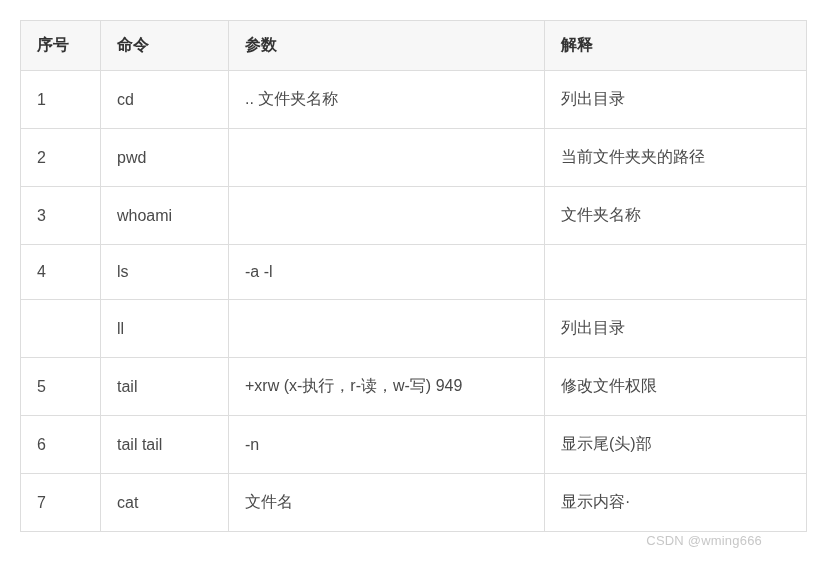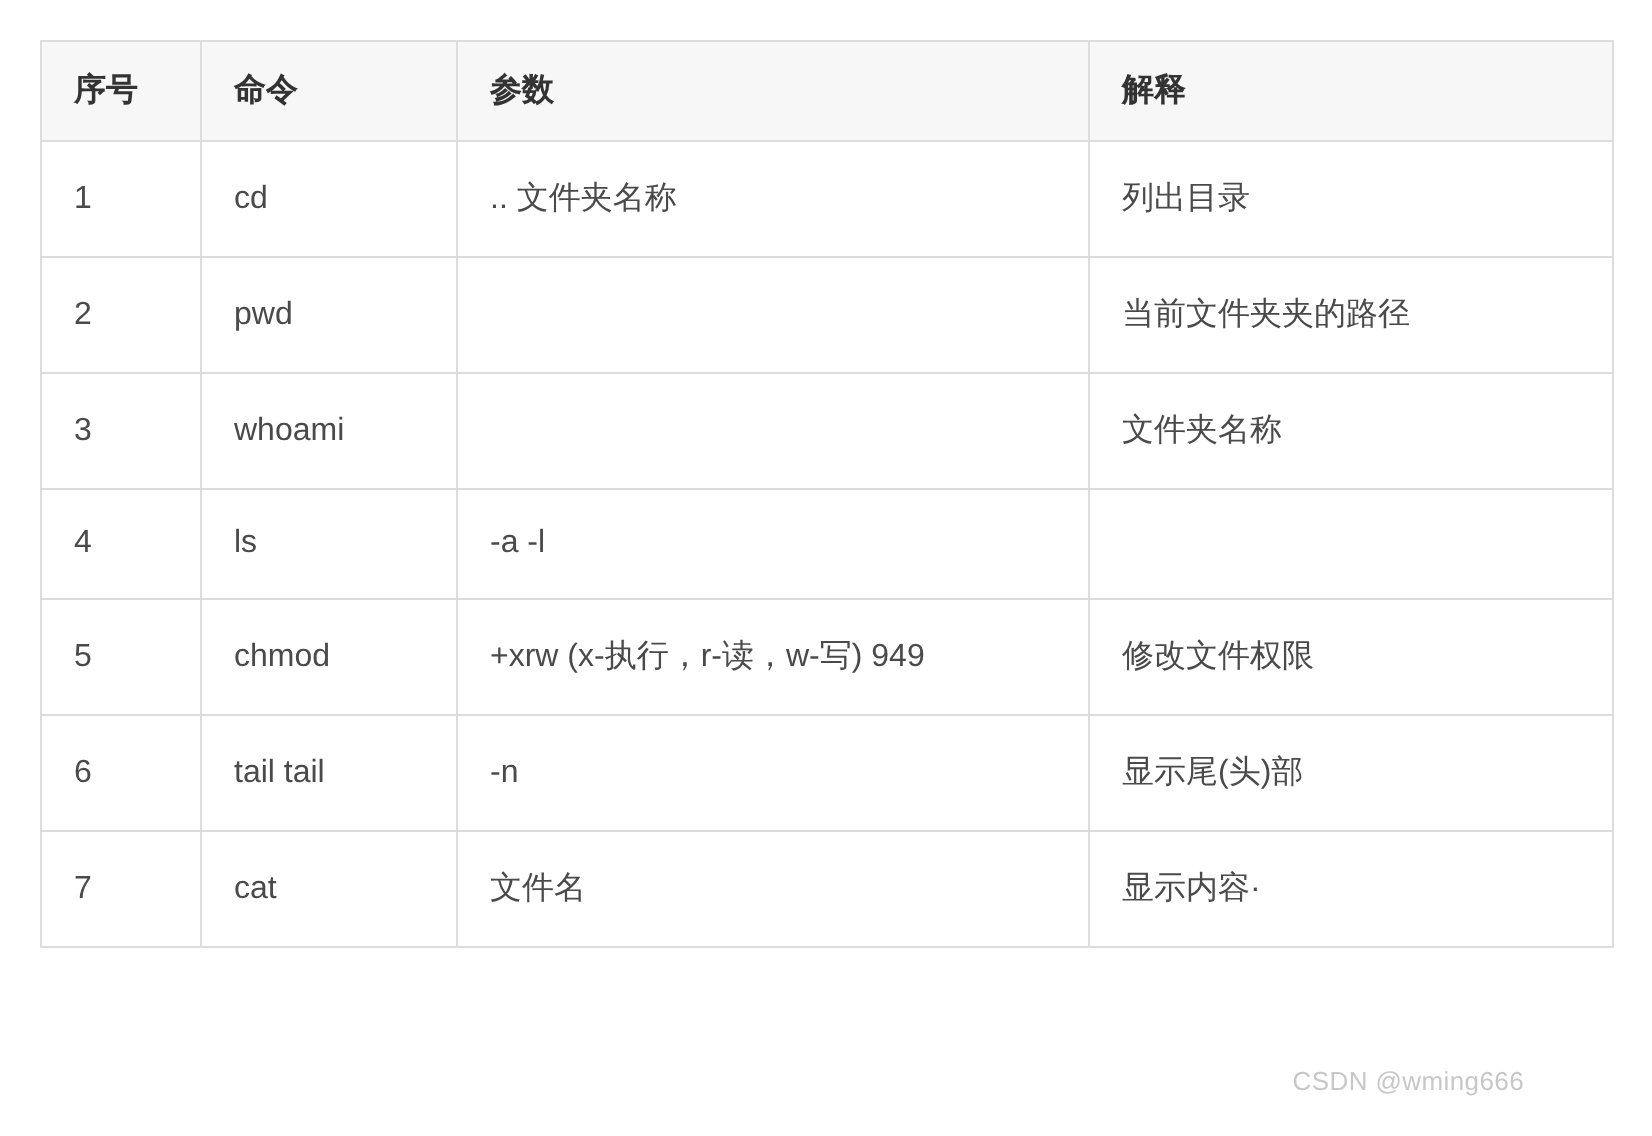--- a/index.html
+++ b/index.html
@@ -84,22 +84,28 @@
       <td></td>
       <td>文件夹名称</td>
     </tr>
     <tr>
       <td>4</td>
       <td>ls</td>
       <td>-a -l</td>
       <td></td>
     </tr>
     <tr>
+      <td></td>
+      <td>ll</td>
+      <td></td>
+      <td>列出目录</td>
+    </tr>
+    <tr>
       <td>5</td>
-      <td>chmod</td>
+      <td>tail</td>
       <td>+xrw (x-执行，r-读，w-写) 949</td>
       <td>修改文件权限</td>
     </tr>
     <tr>
       <td>6</td>
       <td>tail tail</td>
       <td>-n</td>
       <td>显示尾(头)部</td>
     </tr>
     <tr>

